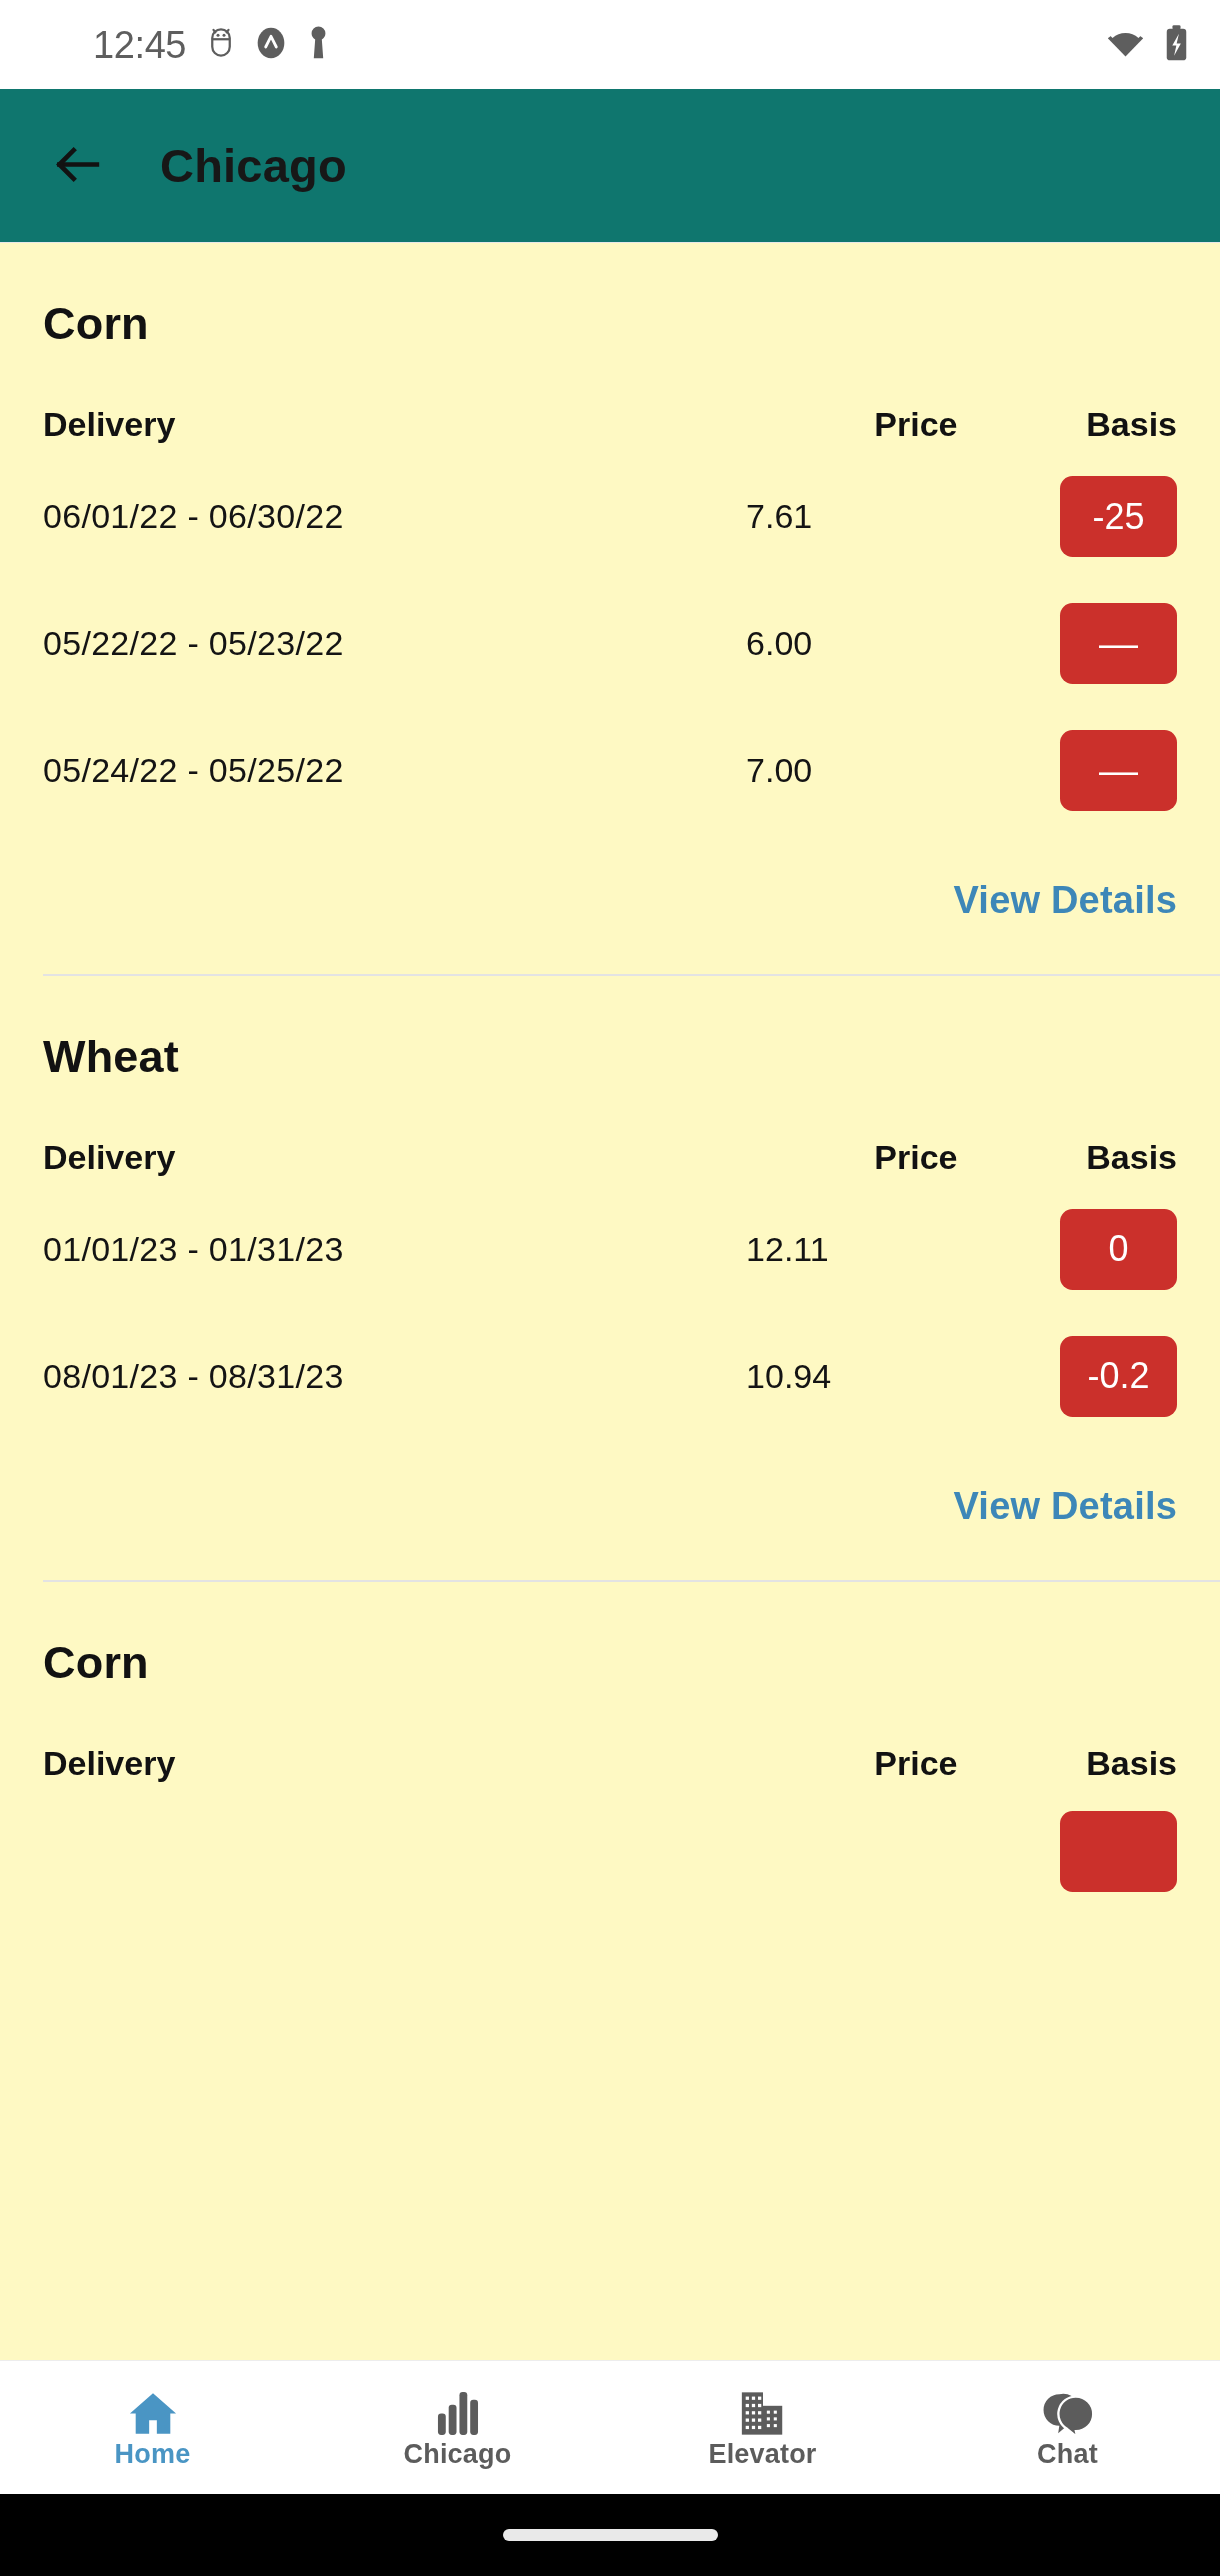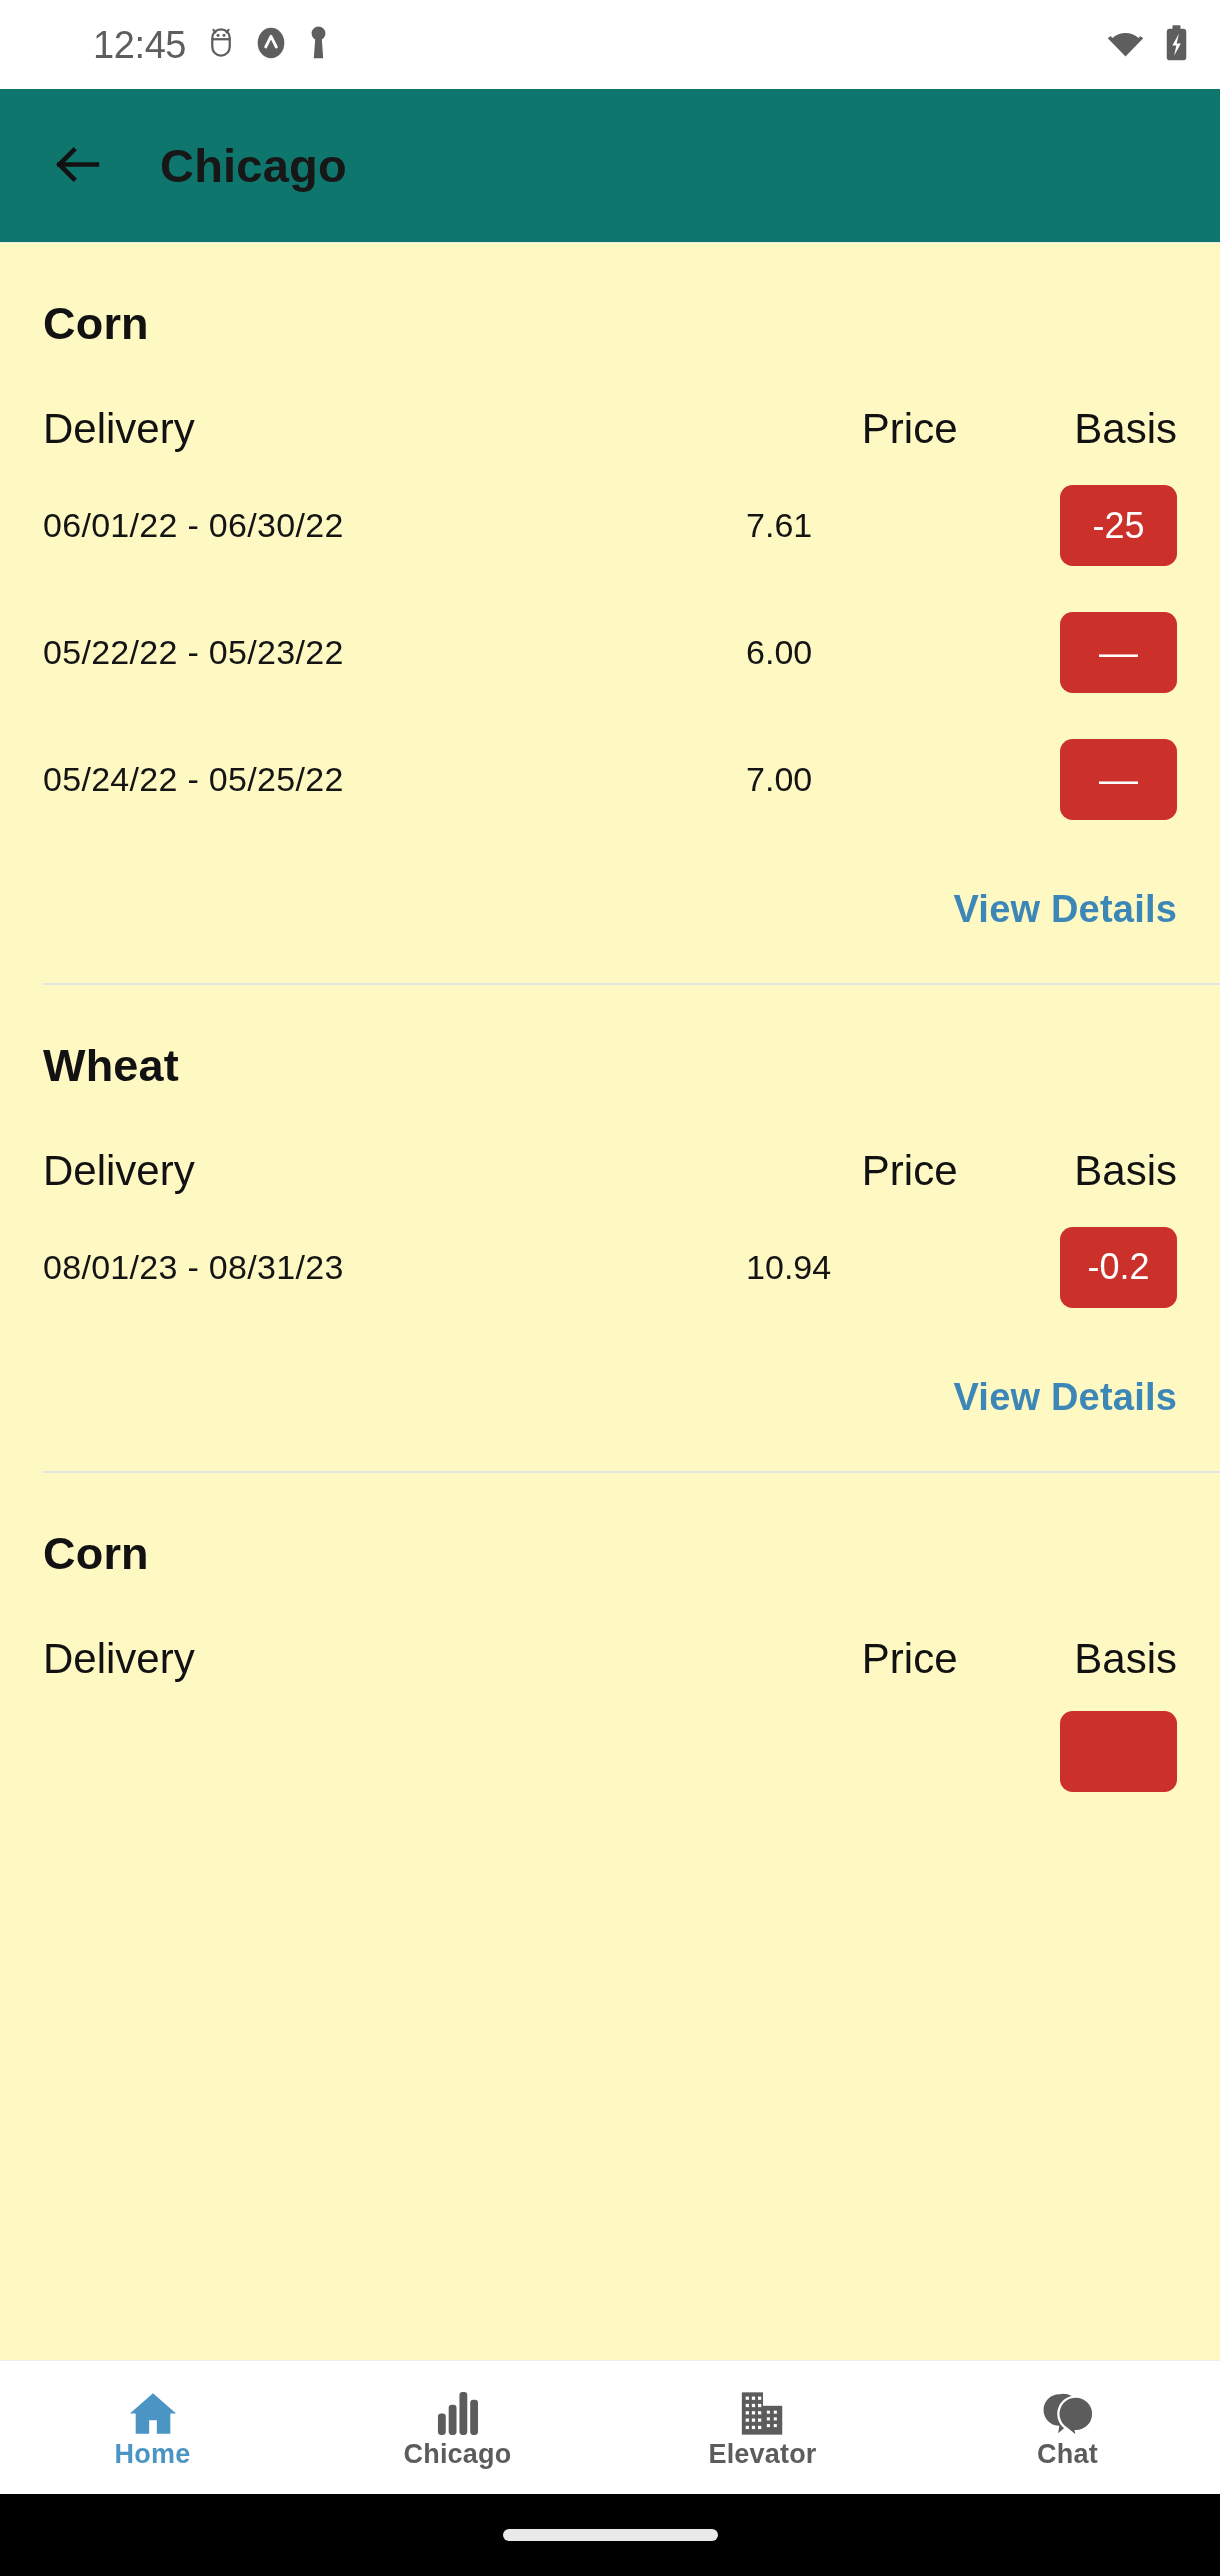--- a/index.html
+++ b/index.html
@@ -102,22 +102,22 @@
   .quote-table {
     width: 100%;
     border-collapse: collapse;
     table-layout: fixed;
   }
   .quote-table col.c-delivery { width: 62%; }
   .quote-table col.c-price    { width: 22%; }
   .quote-table col.c-basis    { width: 16%; }
 
   .quote-table th {
-    font-size: 42px;
-    font-weight: 400;
+    font-size: 34px;
+    font-weight: 700;
     color: #121212;
     padding: 0 0 9px 0;
     vertical-align: bottom;
   }
   .th-delivery { text-align: left; }
   .th-price    { text-align: right; padding-right: 38px !important; }
   .th-basis    { text-align: right; }
 
   .quote-table td {
     font-size: 34px;
@@ -344,20 +344,27 @@
             <col class="c-basis">
           </colgroup>
         <thead>
           <tr>
             <th class="th-delivery">Delivery</th>
             <th class="th-price">Price</th>
             <th class="th-basis">Basis</th>
           </tr>
         </thead>
         <tbody>
+          <tr>
+            <td class="td-delivery">01/01/23 - 01/31/23</td>
+            <td class="td-price">12.11</td>
+            <td class="td-basis">
+              <span class="basis-badge">0</span>
+            </td>
+          </tr>
           <tr>
             <td class="td-delivery">08/01/23 - 08/31/23</td>
             <td class="td-price">10.94</td>
             <td class="td-basis">
               <span class="basis-badge">-0.2</span>
             </td>
           </tr>
         </tbody>
       </table>
 

